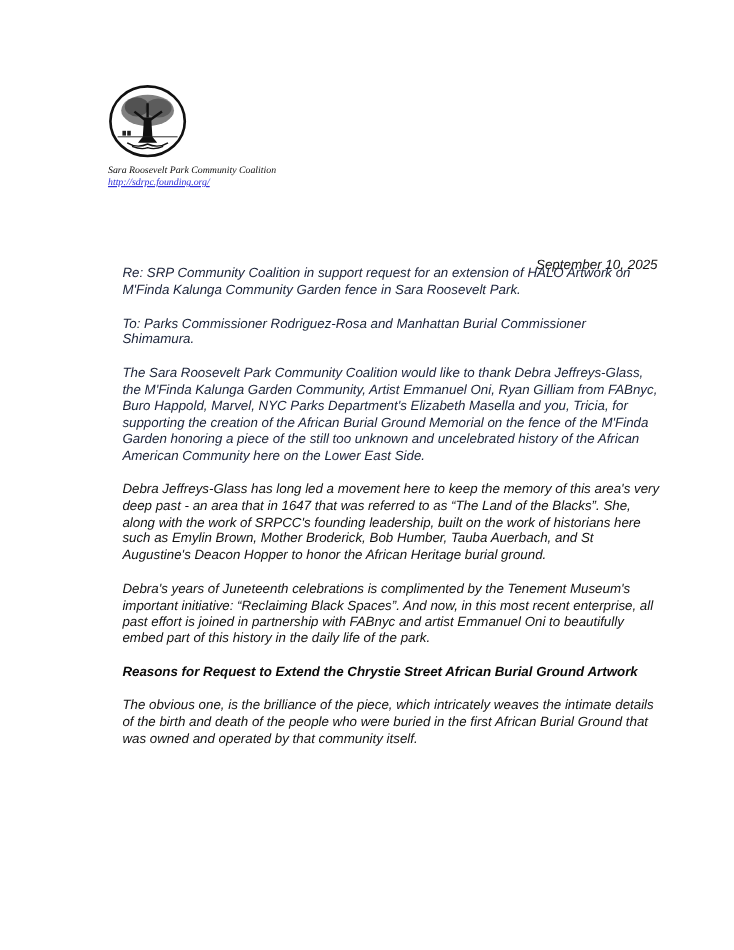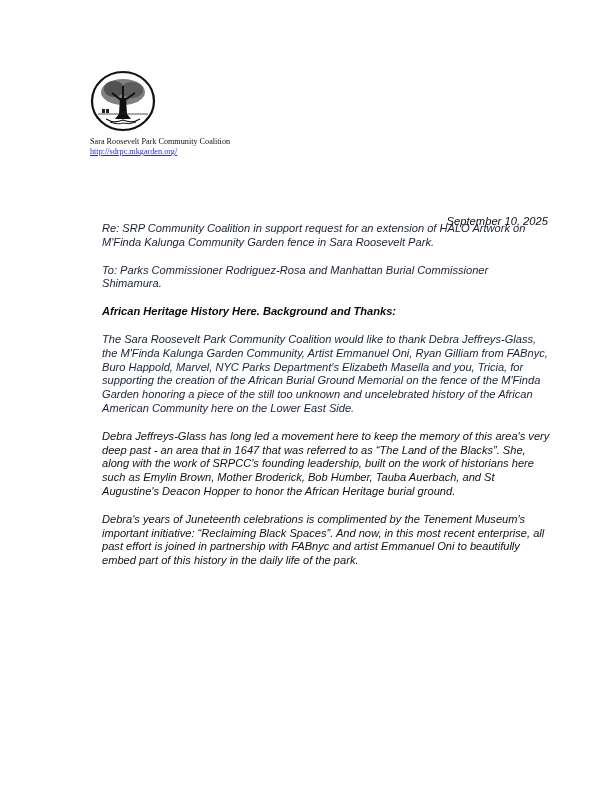--- a/index.html
+++ b/index.html
@@ -6,21 +6,21 @@
     body {
       width: 612px; height: 792px; position: relative; overflow: hidden;
       font-family: "Liberation Sans", sans-serif;
       color: #111111;
     }
     .logo {
       position: absolute; left: 90px; top: 70px; width: 66px; height: 62px;
     }
     .org-block {
       position: absolute; left: 90px; top: 137px;
-      font-family: "Liberation Serif", serif; font-size: 8.2px; line-height: 10px;
+      font-family: "Liberation Serif", serif; font-style: italic; font-size: 8.2px; line-height: 10px;
       color: #111;
     }
     .org-link { color: #2b2bd6; text-decoration: underline; }
     .date {
       position: absolute; right: 64px; top: 183px;
       font-style: italic; font-size: 11.2px; color: #111; margin-top: 32px;
     }
     .body-text {
       position: absolute; left: 90px; top: 222px; width: 460px;
       font-style: italic; font-size: 11.1px; line-height: 13.8px;
@@ -43,27 +43,28 @@
     <line x1="8" y1="44" x2="58" y2="44" stroke="#222" stroke-width="0.8"></line>
     <path d="M16 49 Q24 54 33 50 Q42 54 50 49" stroke="#111" stroke-width="1.2" fill="none"></path>
     <path d="M20 52 Q28 55 33 53 Q39 55 46 52" stroke="#111" stroke-width="1" fill="none"></path>
     <rect x="12" y="39" width="3" height="4" fill="#222"></rect>
     <rect x="16" y="39" width="3" height="4" fill="#222"></rect>
   </svg>
 </div>
 
 <div class="org-block">
   <div>Sara Roosevelt Park Community Coalition</div>
-  <div class="org-link">http://sdrpc.mkgarden.org/</div>
+  <div class="org-link">http://sdrpc.founding.org/</div>
 </div>
 
 <div class="date">September 10, 2025</div>
 
 <div class="body-text">
   <p class="navy">Re: SRP Community Coalition in support request for an extension of HALO Artwork on M'Finda Kalunga Community Garden fence in Sara Roosevelt Park.</p>
   <p class="navy">To: Parks Commissioner Rodriguez-Rosa and Manhattan Burial Commissioner Shimamura.</p>
 
-  <p class="heading">African Heritage History Here. Background and Thanks:</p>
   <p class="navy">The Sara Roosevelt Park Community Coalition would like to thank Debra Jeffreys-Glass, the M'Finda Kalunga Garden Community, Artist Emmanuel Oni, Ryan Gilliam from FABnyc, Buro Happold, Marvel, NYC Parks Department's  Elizabeth Masella and you, Tricia, for supporting the creation of the African Burial Ground Memorial on the fence of the M'Finda Garden honoring a piece of the still too unknown and uncelebrated history of the African American Community here on the Lower East Side.</p>
   <p>Debra Jeffreys-Glass has long led a movement here to keep the memory of this area's very deep past - an area that in 1647 that was referred to as “The Land of the Blacks”. She, along with the work of SRPCC's founding leadership, built on the work of historians here such as Emylin Brown, Mother Broderick, Bob Humber, Tauba Auerbach, and St Augustine's Deacon Hopper to honor the African Heritage burial ground.</p>
   <p>Debra's years of Juneteenth celebrations is complimented by the Tenement Museum's important initiative: “Reclaiming Black Spaces”.  And now, in this most recent enterprise, all past effort is joined in partnership with FABnyc and artist Emmanuel Oni to beautifully embed part of this history in the daily life of the park.</p>
 
+  <p class="heading">Reasons for Request to Extend the Chrystie Street African Burial Ground Artwork</p>
+  <p>The obvious one, is the brilliance of the piece, which intricately weaves the intimate details of the birth and death of the people who were buried in the first African Burial Ground that was owned and operated by that community itself.</p>
 </div>
 
 </body></html>

